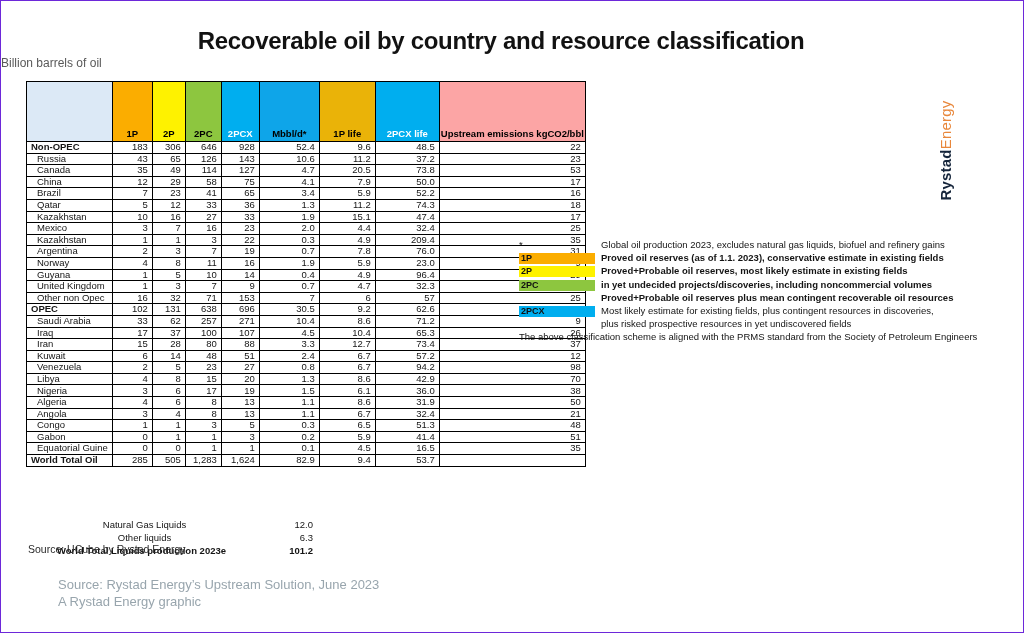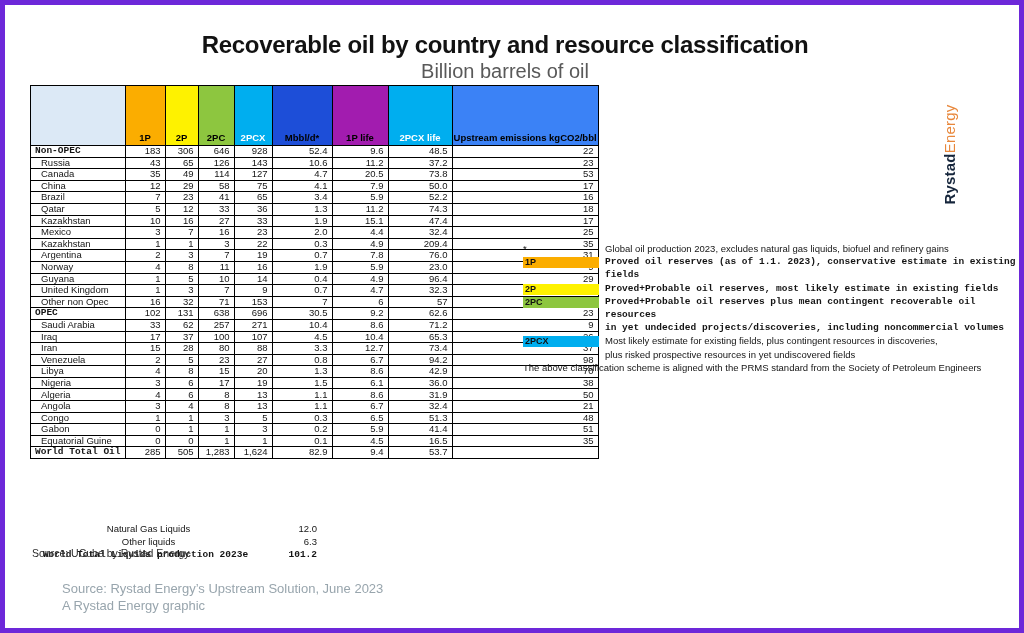--- a/index.html
+++ b/index.html
@@ -1,49 +1,49 @@
 <!DOCTYPE html>
 <html><head>
 <meta charset="utf-8">
 <style>
   html, body { margin: 0; padding: 0; background: #ffffff; }
   body { font-family: "Liberation Sans", sans-serif; }
   .canvas {
     position: relative; width: 1024px; height: 633px;
-    background: #ffffff; border: 5px solid #6d28d9; overflow: hidden;
+    background: #ffffff; border: 1px solid #6d28d9; overflow: hidden;
     box-sizing: border-box;
   }
   .title {
     position: absolute; top: 26px; left: 0; width: 1000px;
     text-align: center; font-size: 24px; font-weight: bold;
     color: #121212; letter-spacing: -0.3px;
   }
   .subtitle {
     position: absolute; top: 55px; left: 0; width: 1000px;
-    text-align: center; font-size: 20px; color: #595959;
+    text-align: left; font-size: 12px; color: #595959;
   }
   table.main {
     position: absolute; left: 25px; top: 80px;
     border-collapse: collapse; table-layout: fixed;
     font-size: 9.5px; color: #141414;
   }
   table.main th, table.main td {
     border: 1px solid #000; overflow: hidden; white-space: nowrap;
     box-sizing: border-box;
   }
   th.colhead {
     vertical-align: bottom; text-align: center; font-weight: bold;
     font-size: 9.5px; line-height: 10.5px; padding: 2px 1px; height: 60px;
     white-space: normal;
   }
   table.main td { height: 11.6px; line-height: 10.5px; padding: 0 4px; }
   td.num { text-align: right; }
   td.name { text-align: left; padding-left: 3px; }
   td.name.indent { padding-left: 10px; }
-  .bold { font-weight: bold; font-family: Liberation Mono, monospace; }
+  .bold { font-weight: bold; }
   table.sub {
     position: absolute; left: 25px; top: 518px;
     border-collapse: collapse; table-layout: fixed;
     font-size: 9.5px; color: #141414;
   }
   table.sub td { height: 12.9px; line-height: 12px; padding: 0 4px; white-space: nowrap; box-sizing: border-box; }
   table.sub td.lbl { padding-left: 10px; text-align: center; }
   table.sub td.lbl.bold { padding-left: 4px; }
   table.sub td.num { text-align: right; }
   .table-source {
@@ -94,24 +94,24 @@
         <col style="width:64px">
         <col style="width:70px">
     </colgroup>
     <thead>
       <tr id="head-row">
           <th class="colhead" style="background: rgb(220, 233, 246); color: rgb(0, 0, 0);"></th>
           <th class="colhead" style="background: rgb(251, 173, 0); color: rgb(0, 0, 0);">1P</th>
           <th class="colhead" style="background: rgb(254, 242, 0); color: rgb(0, 0, 0);">2P</th>
           <th class="colhead" style="background: rgb(141, 198, 63); color: rgb(0, 0, 0);">2PC</th>
           <th class="colhead" style="background: rgb(0, 174, 239); color: rgb(255, 255, 255);">2PCX</th>
-          <th class="colhead" style="background: #1d4ed8; color: rgb(0, 0, 0);">Mbbl/d*</th>
-          <th class="colhead" style="background: #a21caf; color: rgb(0, 0, 0);">1P life</th>
+          <th class="colhead" style="background: #0ea5e9; color: rgb(0, 0, 0);">Mbbl/d*</th>
+          <th class="colhead" style="background: #eab308; color: rgb(0, 0, 0);">1P life</th>
           <th class="colhead" style="background: rgb(0, 174, 239); color: rgb(255, 255, 255); margin-left: 39px;">2PCX life</th>
-          <th class="colhead" style="background: #3b82f6; color: rgb(0, 0, 0); margin-left: 27px;">Upstream emissions kgCO2/bbl</th>
+          <th class="colhead" style="background: #fca5a5; color: rgb(0, 0, 0); margin-left: 27px;">Upstream emissions kgCO2/bbl</th>
         </tr>
     </thead>
     <tbody id="table-body">
         <tr>
           <td class="name bold">Non-OPEC</td>
           <td class="num">183</td>
           <td class="num">306</td>
           <td class="num">646</td>
           <td class="num">928</td>
           <td class="num">52.4</td>
@@ -298,20 +298,31 @@
         <tr>
           <td class="name indent">Iran</td>
           <td class="num">15</td>
           <td class="num">28</td>
           <td class="num">80</td>
           <td class="num">88</td>
           <td class="num">3.3</td>
           <td class="num">12.7</td>
           <td class="num">73.4</td>
           <td class="num">37</td>
+        </tr>
+        <tr>
+          <td class="name indent">Kuwait</td>
+          <td class="num">6</td>
+          <td class="num">14</td>
+          <td class="num">48</td>
+          <td class="num">51</td>
+          <td class="num">2.4</td>
+          <td class="num">6.7</td>
+          <td class="num">57.2</td>
+          <td class="num">12</td>
         </tr>
         <tr>
           <td class="name indent">Venezuela</td>
           <td class="num">2</td>
           <td class="num">5</td>
           <td class="num">23</td>
           <td class="num">27</td>
           <td class="num">0.8</td>
           <td class="num">6.7</td>
           <td class="num">94.2</td>
@@ -456,22 +467,22 @@
       </div>
       <div class="legend-row">
         <div class="legend-key"><span class="swatch" style="background: rgb(254, 242, 0);">2P</span></div>
         <div class="legend-text bold">
           <div>Proved+Probable oil reserves, most likely estimate in existing fields</div>
         </div>
       </div>
       <div class="legend-row">
         <div class="legend-key"><span class="swatch" style="background: rgb(141, 198, 63);">2PC</span></div>
         <div class="legend-text bold">
+          <div>in yet undecided projects/discoveries, including noncommercial volumes</div>
           <div>Proved+Probable oil reserves plus mean contingent recoverable oil resources</div>
-          <div>in yet undecided projects/discoveries, including noncommercial volumes</div>
         </div>
       </div>
       <div class="legend-row">
         <div class="legend-key"><span class="swatch" style="background: rgb(0, 174, 239);">2PCX</span></div>
         <div class="legend-text">
           <div>Most likely estimate for existing fields, plus contingent resources in discoveries,</div>
           <div>plus risked prospective resources in yet undiscovered fields</div>
         </div>
       </div>
       <div class="legend-note">The above classification scheme is aligned with the PRMS standard from the Society of Petroleum Engineers</div>

